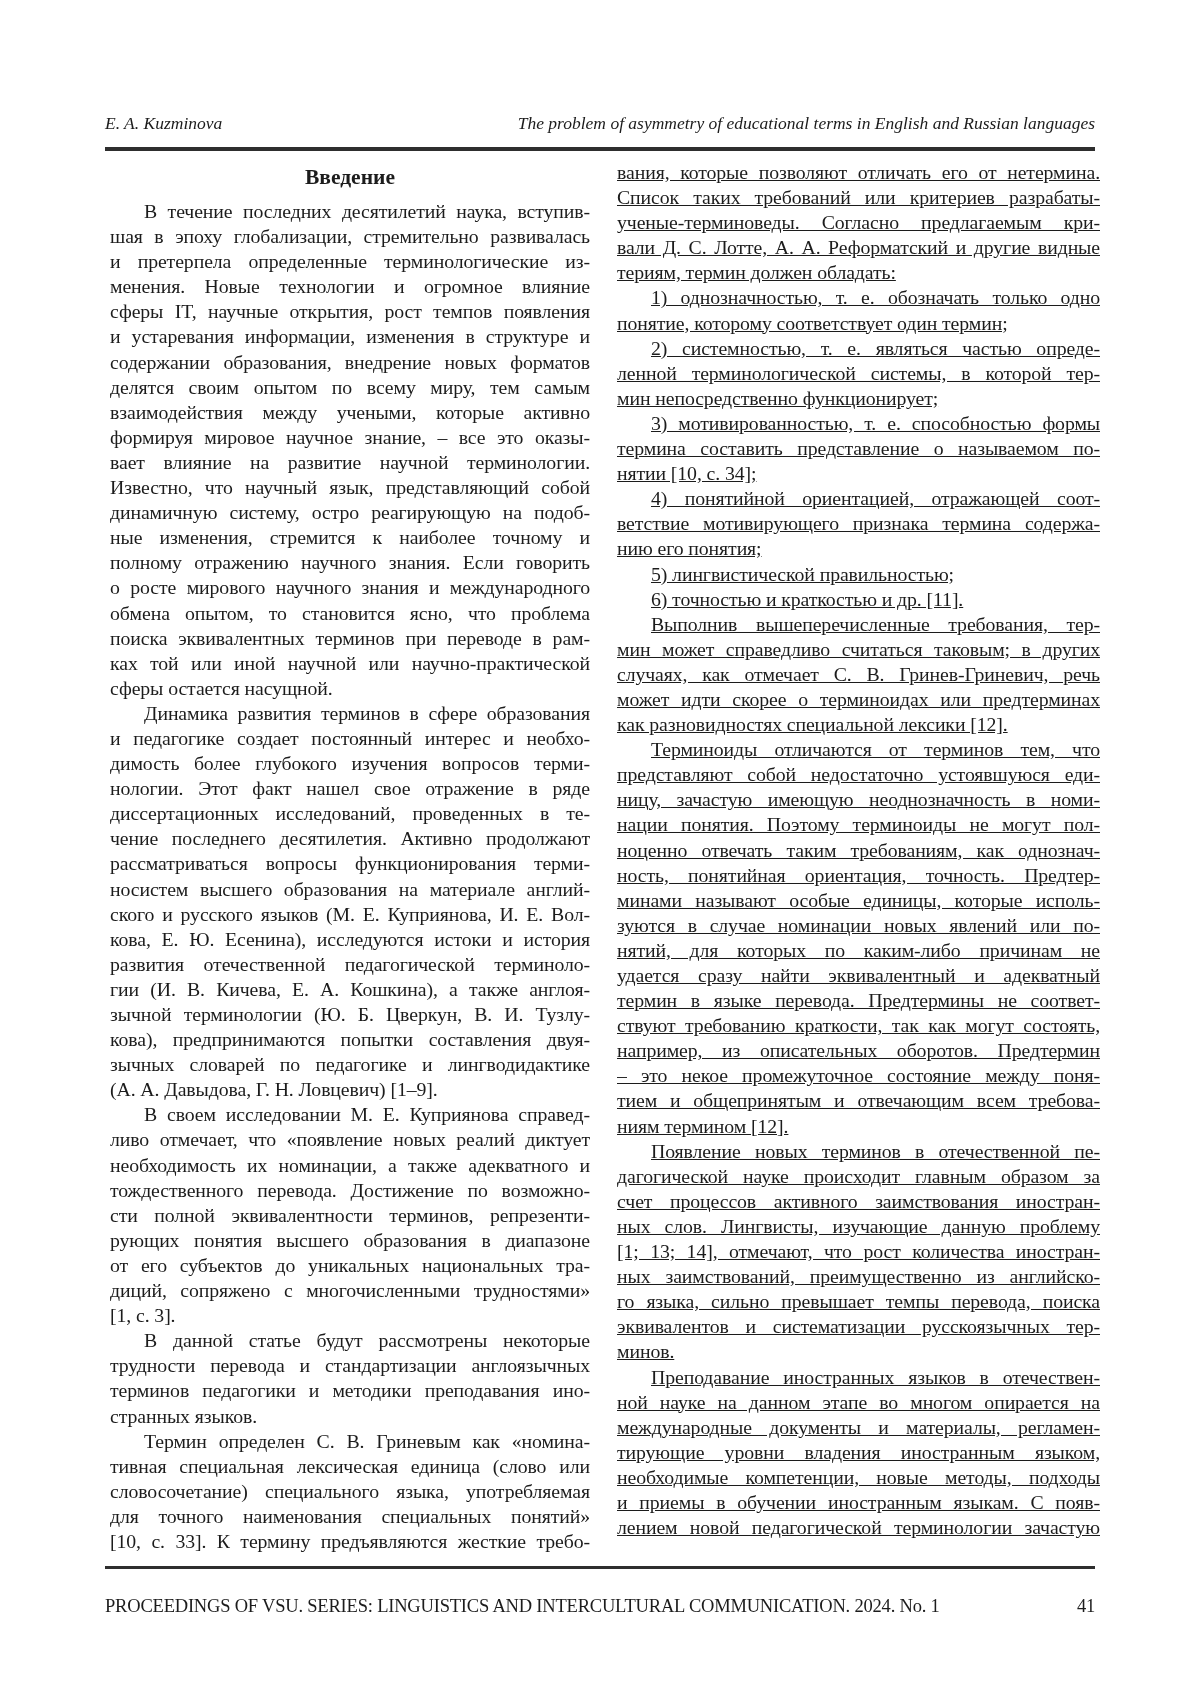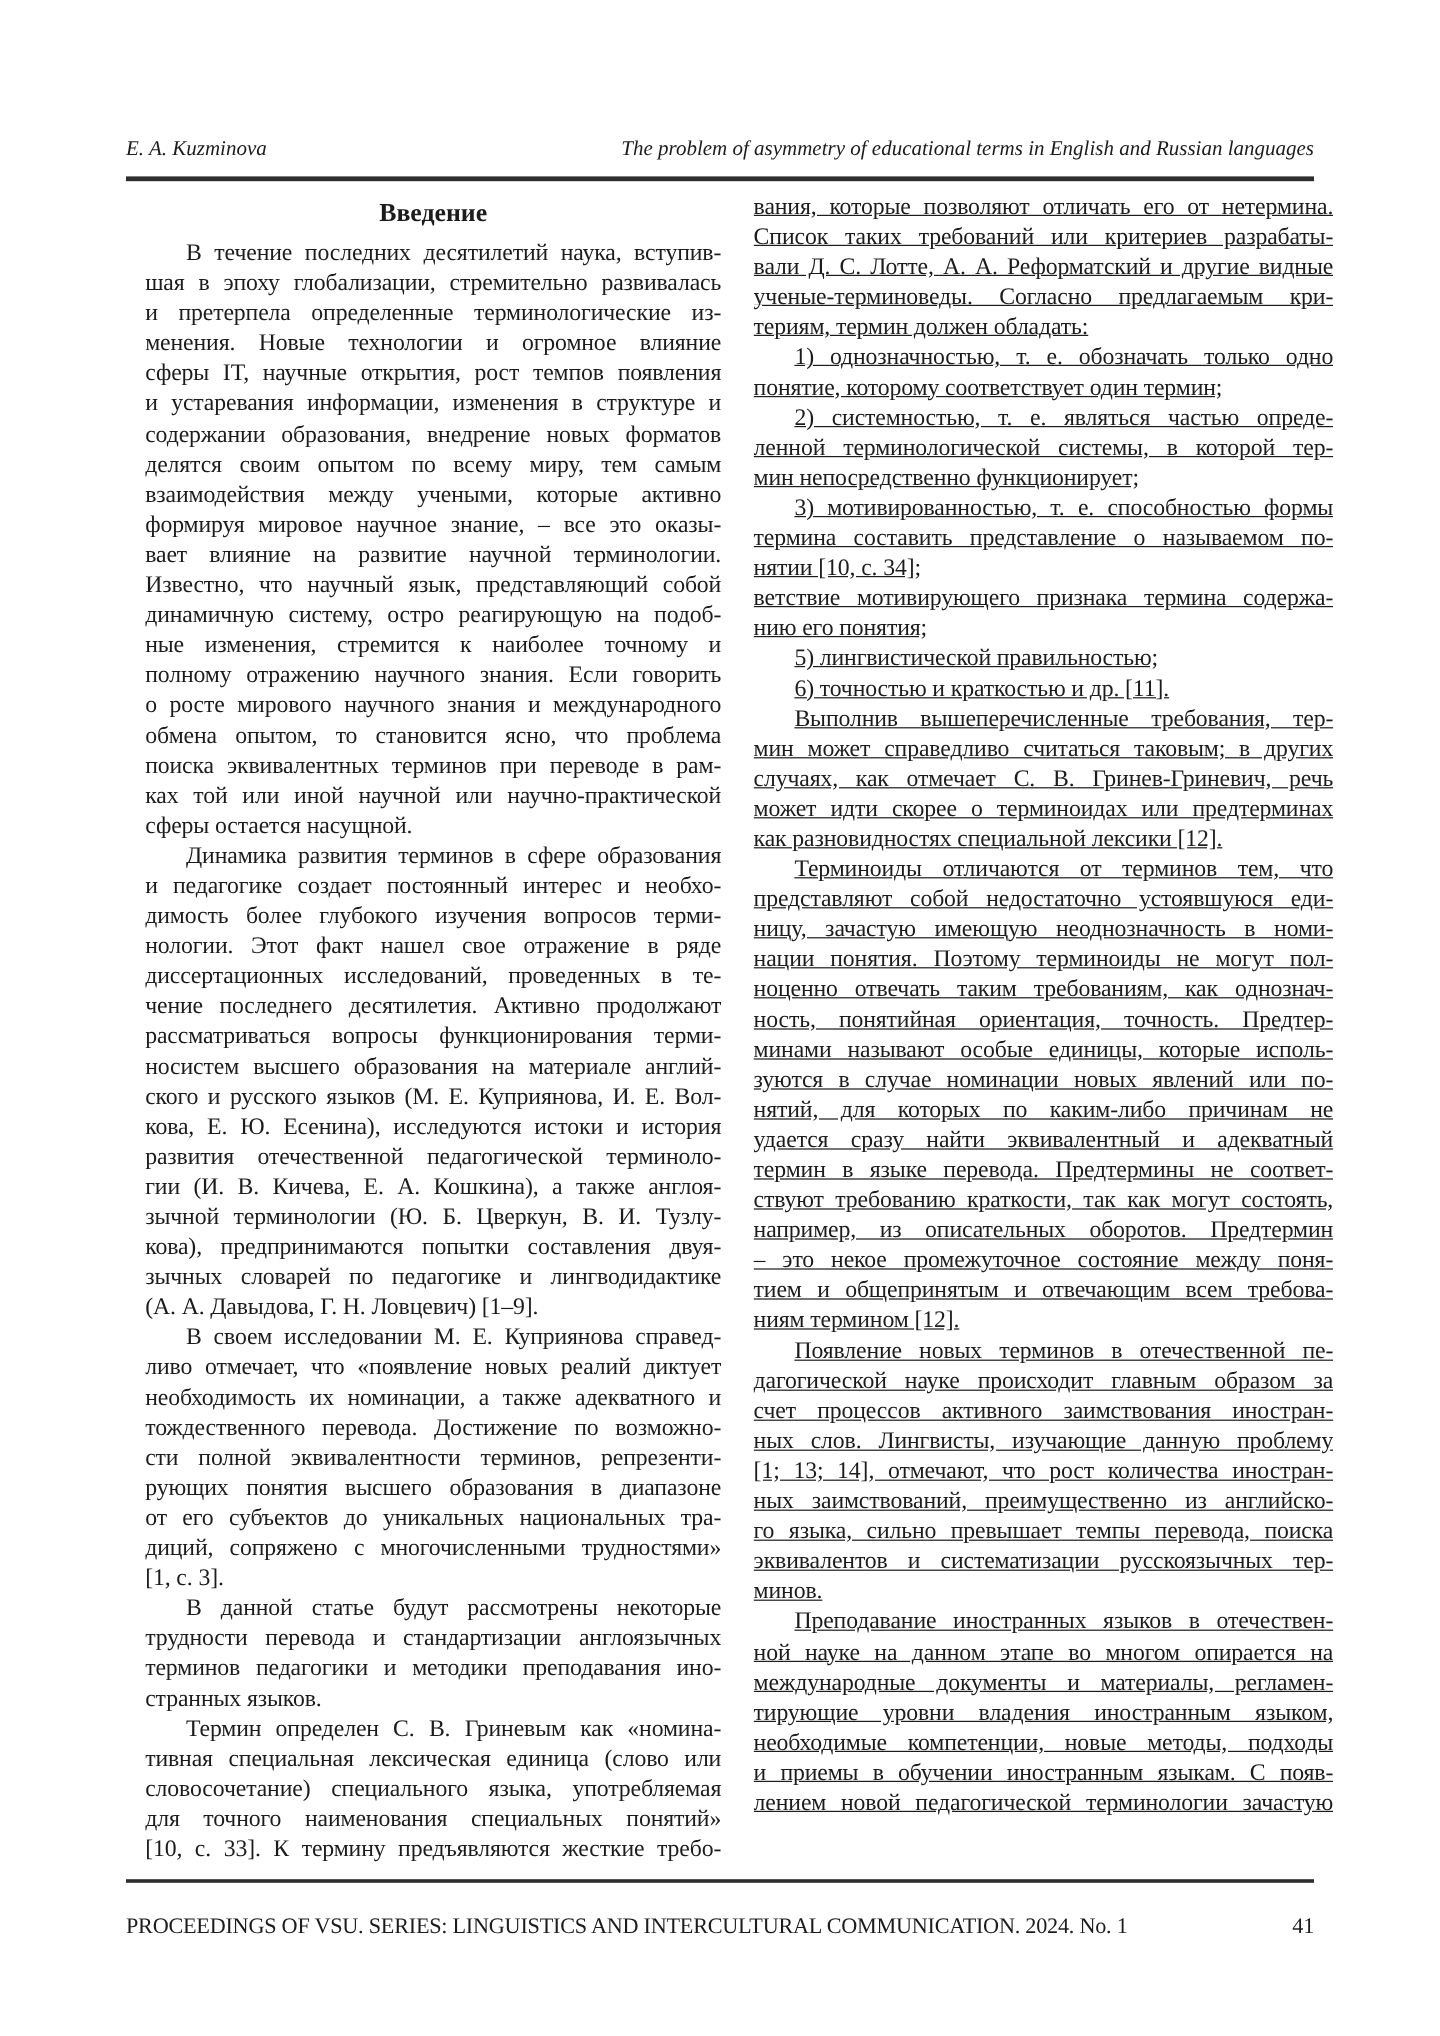--- a/index.html
+++ b/index.html
@@ -14,21 +14,21 @@
   .head{
     position:absolute;left:105px;top:112px;width:990px;
     display:flex;justify-content:space-between;align-items:baseline;
     font-style:italic;font-size:17.5px;line-height:22px;
   }
   .head-rule{
     position:absolute;left:105px;top:147px;width:990px;height:4px;
     background:#2e2e2e;
   }
   .cols{
-    position:absolute;left:121px;top:160px;width:990px;
+    position:absolute;left:110px;top:160px;width:990px;
     display:flex;justify-content:space-between;
   }
   .col{width:480px;}
   .col.right{width:483px;text-decoration:underline;}
   .section-heading{
     margin:5px 0 9px 0;
     font-size:21.5px;font-weight:bold;text-align:center;line-height:25px;
   }
   .para{margin:0;}
   .line{
@@ -126,39 +126,40 @@
           <div class="line">тивная специальная лексическая единица (слово или</div>
           <div class="line">словосочетание) специального языка, употребляемая</div>
           <div class="line">для точного наименования специальных понятий»</div>
           <div class="line">[10, с. 33]. К термину предъявляются жесткие требо-</div>
         </div>
       </div>
     <div class="col right">
         <div class="para">
           <div class="line">вания, которые позволяют отличать его от нетермина.</div>
           <div class="line">Список таких требований или критериев разрабаты-</div>
+          <div class="line">ученые-терминоведы. Согласно предлагаемым кри-</div>
           <div class="line">вали Д. С. Лотте, А. А. Реформатский и другие видные</div>
-          <div class="line">ученые-терминоведы. Согласно предлагаемым кри-</div>
           <div class="line last">териям, термин должен обладать:</div>
         </div>
         <div class="para">
           <div class="line first">1) однозначностью, т. е. обозначать только одно</div>
           <div class="line last">понятие, которому соответствует один термин;</div>
         </div>
         <div class="para">
           <div class="line first">2) системностью, т. е. являться частью опреде-</div>
           <div class="line">ленной терминологической системы, в которой тер-</div>
           <div class="line last">мин непосредственно функционирует;</div>
         </div>
         <div class="para">
           <div class="line first">3) мотивированностью, т. е. способностью формы</div>
           <div class="line">термина составить представление о называемом по-</div>
           <div class="line last">нятии [10, с. 34];</div>
         </div>
         <div class="para">
+          <div class="line first">4) понятийной ориентацией, отражающей соот-</div>
           <div class="line">ветствие мотивирующего признака термина содержа-</div>
           <div class="line last">нию его понятия;</div>
         </div>
         <div class="para">
           <div class="line first last">5) лингвистической правильностью;</div>
         </div>
         <div class="para">
           <div class="line first last">6) точностью и краткостью и др. [11].</div>
         </div>
         <div class="para">

